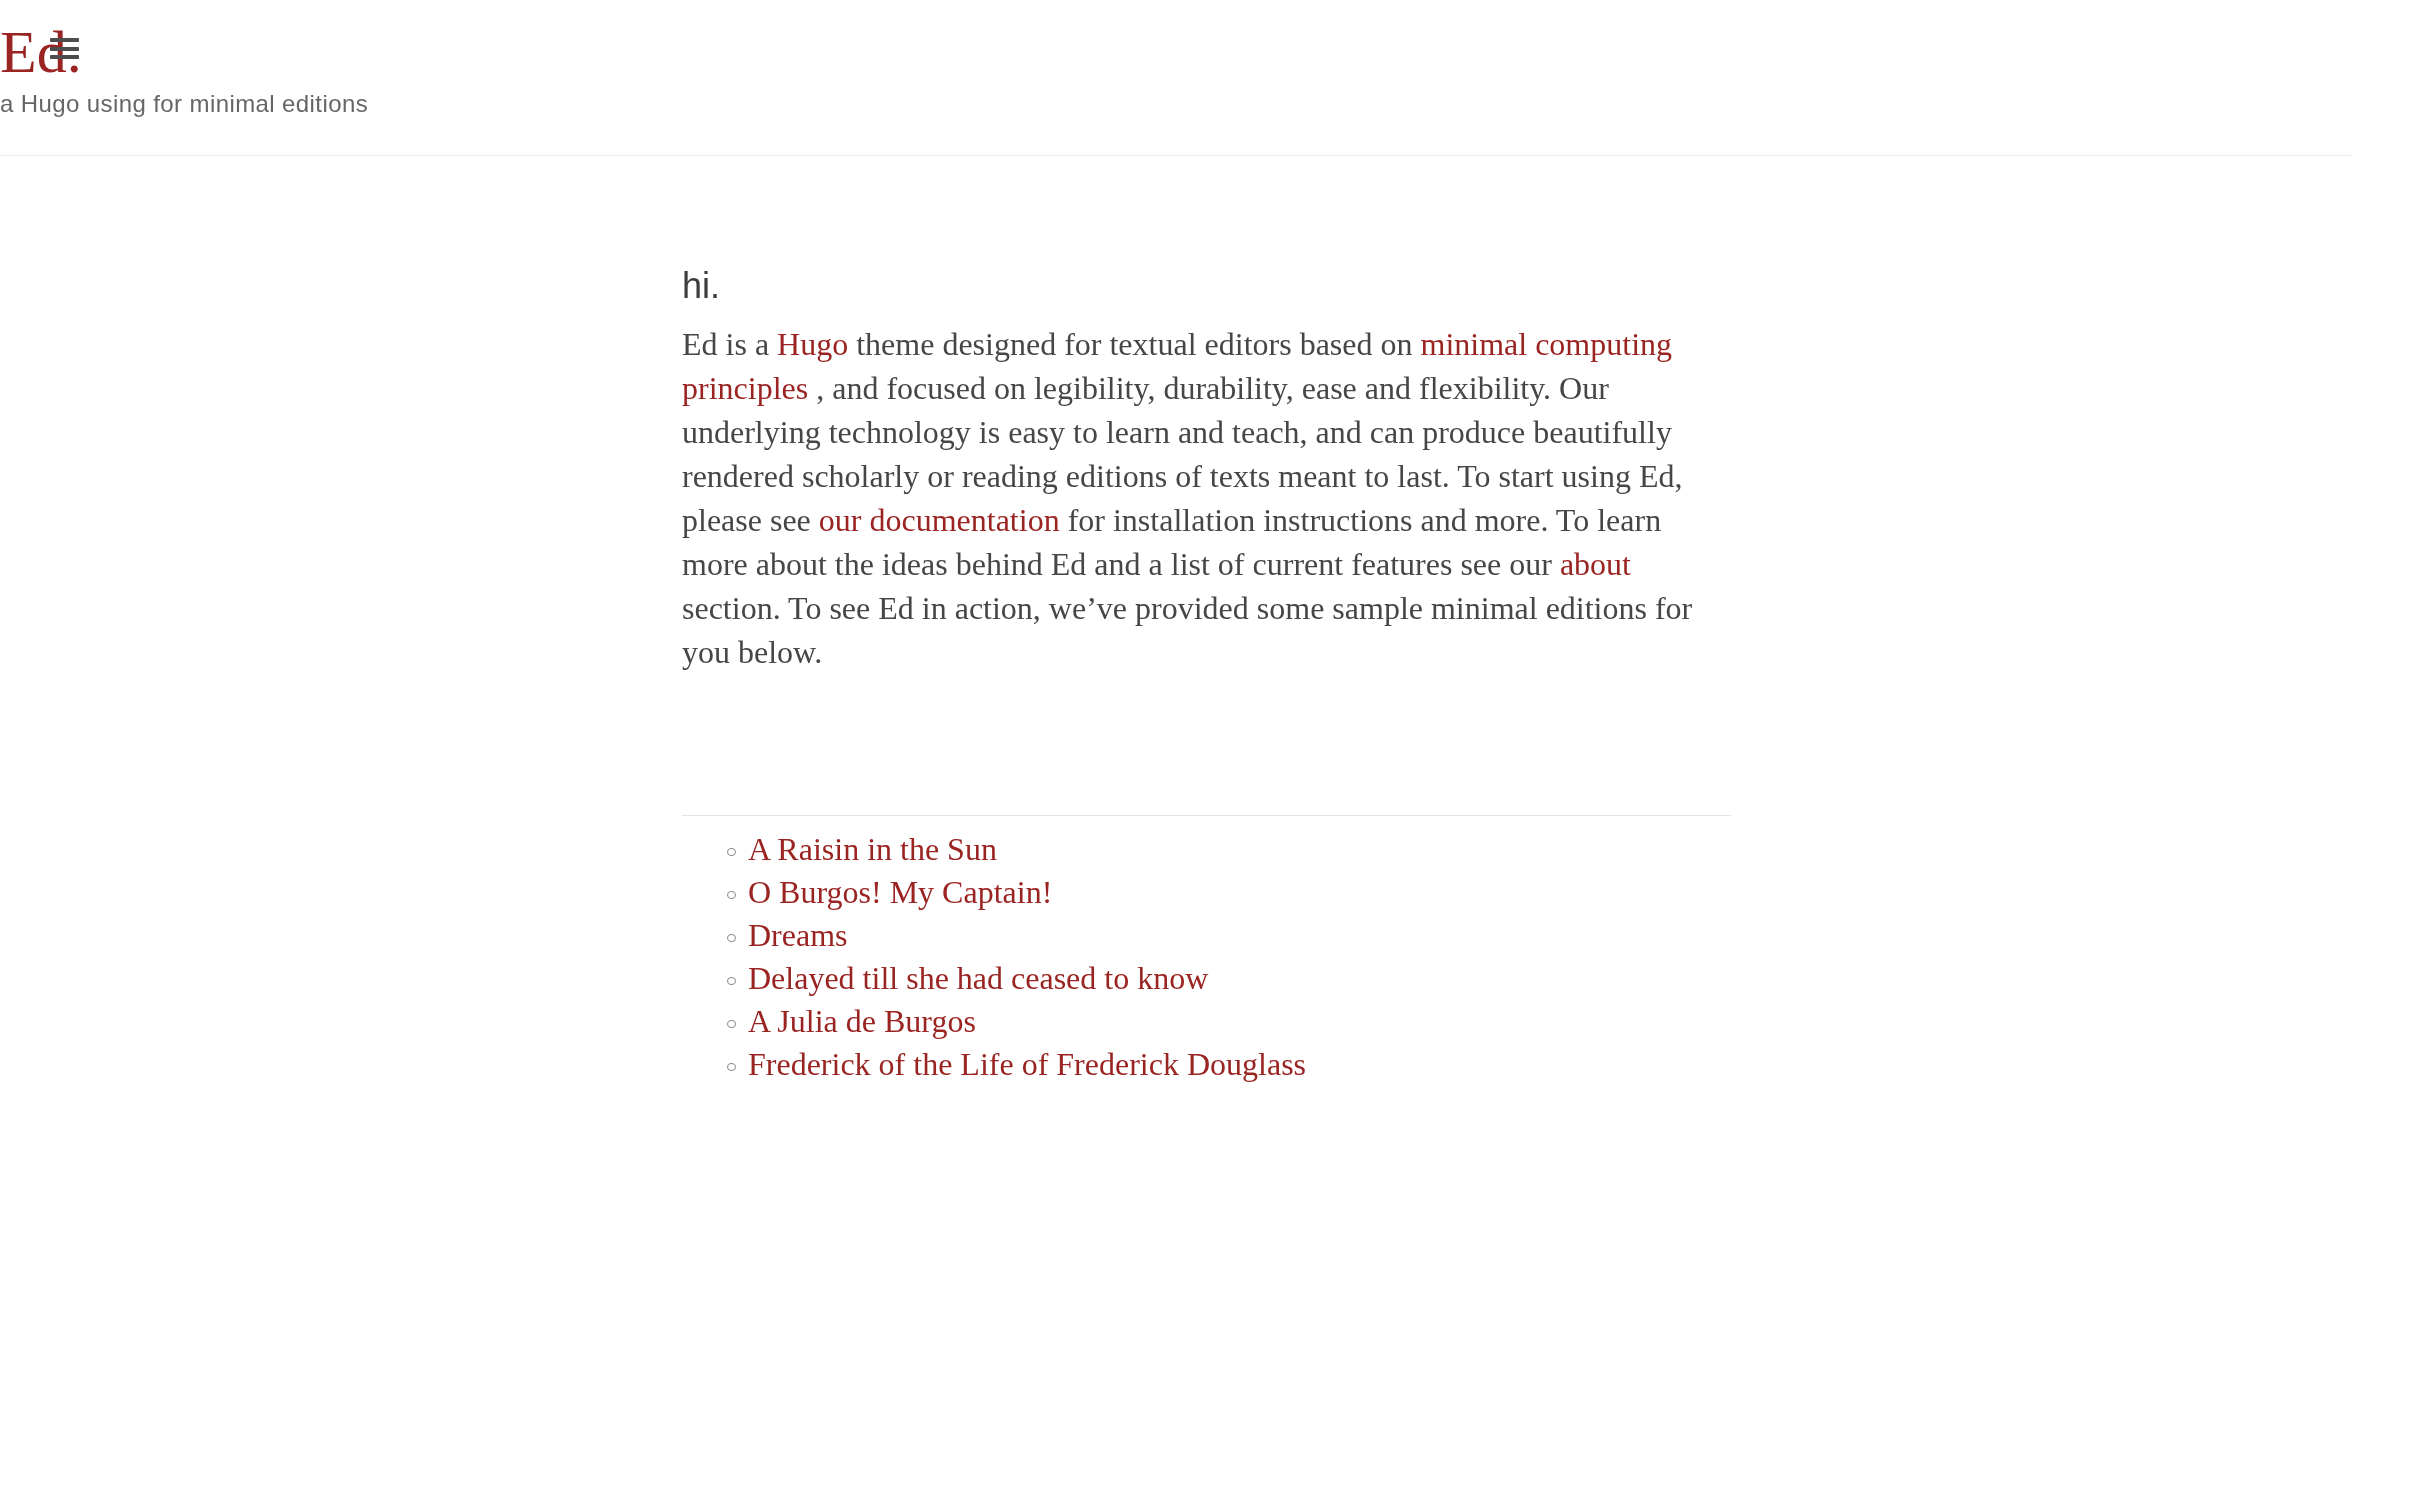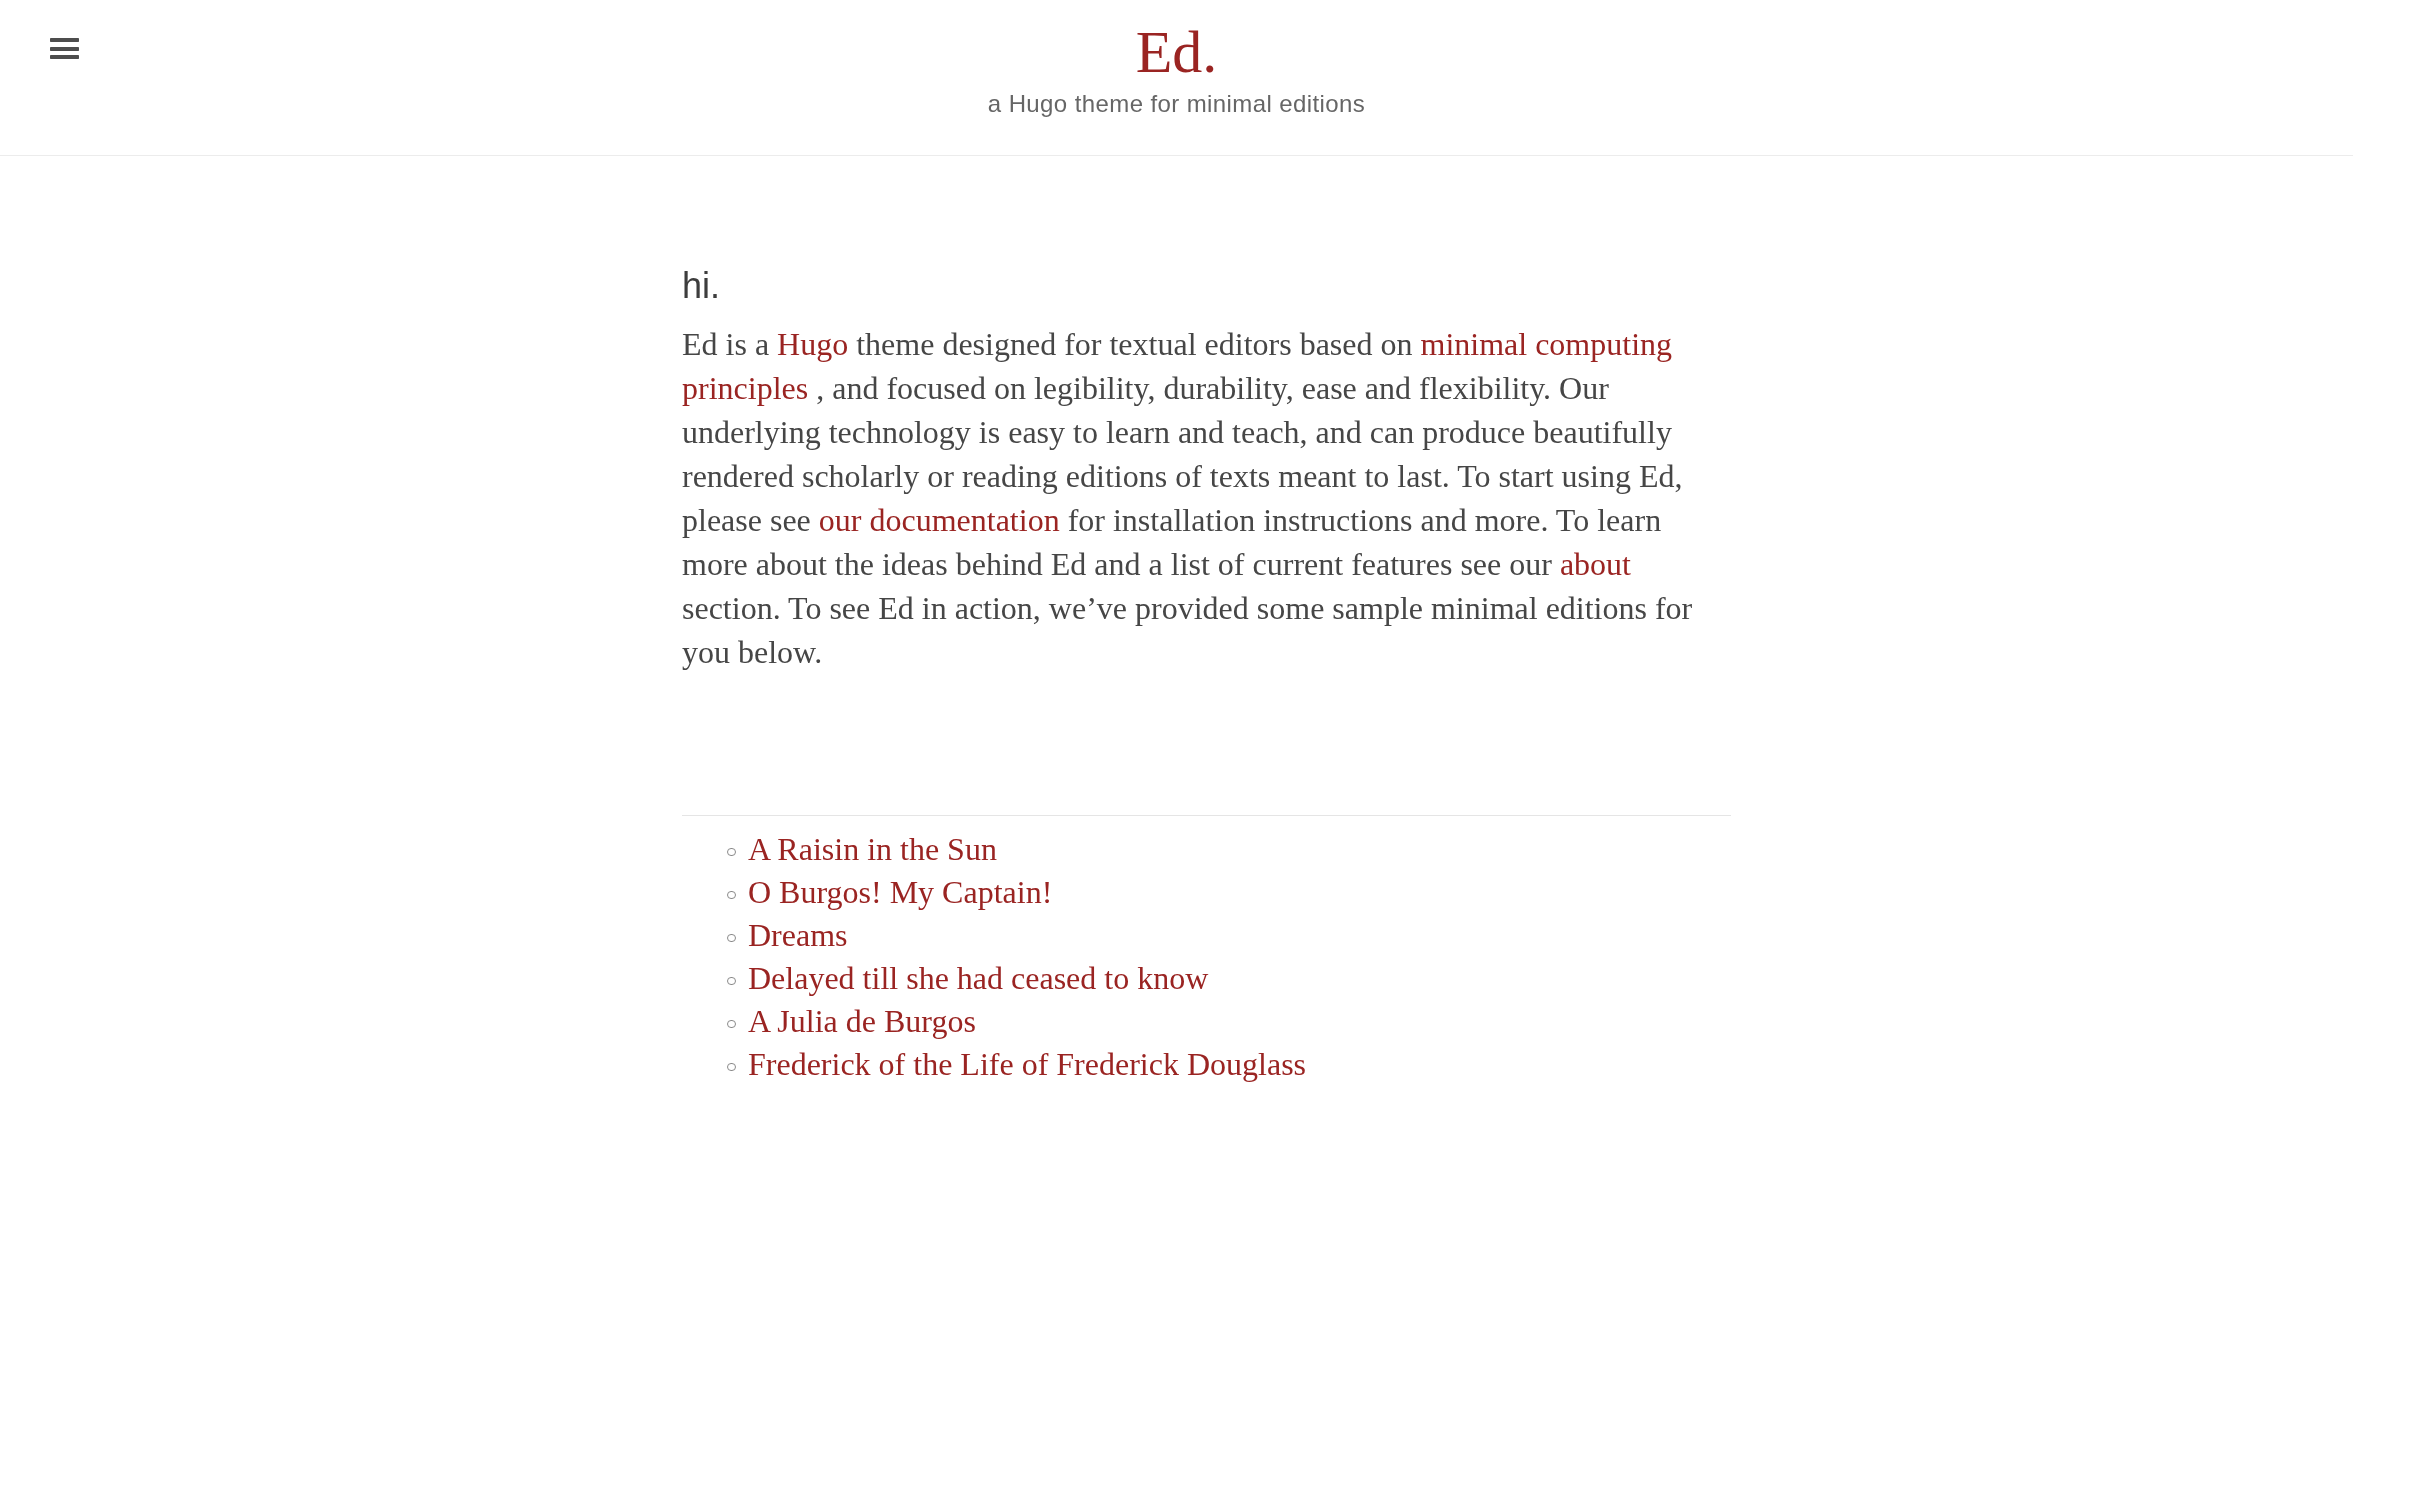--- a/index.html
+++ b/index.html
@@ -21,21 +21,21 @@
     font-family:"Liberation Serif", serif;
     -webkit-font-smoothing:antialiased;
   }
 
   
   .site-header{
     position:relative;
     width:2353px;
     height:155px;
     border-bottom:1.4px solid var(--header-border);
-    text-align:center;
+    text-align:left;
   }
   .menu-button{
     position:absolute;
     left:50px;top:38px;
     width:29px;height:21.5px;
     padding:0;border:none;background:transparent;
     cursor:pointer;
     display:flex;flex-direction:column;justify-content:space-between;
   }
   .menu-button .bar{
@@ -121,21 +121,21 @@
 </head>
 <body>
 
 <header class="site-header">
   <button class="menu-button" aria-label="menu">
     <span class="bar"></span>
     <span class="bar"></span>
     <span class="bar"></span>
   </button>
   <a href="#" class="site-title">Ed.</a>
-  <p class="site-subtitle">a Hugo theme for minimal editions</p>
+  <p class="site-subtitle">a Hugo using for minimal editions</p>
 </header>
 
 <main class="content">
   <h2 class="section-heading greeting">hi.</h2>
 
   <p class="intro"><span>Ed is a </span><a href="#" class="inline-link">Hugo</a><span> theme designed for textual editors based on </span><a href="#" class="inline-link">minimal computing principles</a><span> , and focused on legibility, durability, ease and flexibility. Our underlying technology is easy to learn and teach, and can produce beautifully rendered scholarly or reading editions of texts meant to last. To start using Ed, please see </span><a href="#" class="inline-link">our documentation</a><span> for installation instructions and more. To learn more about the ideas behind Ed and a list of current features see our </span><a href="#" class="inline-link">about</a><span> section. To see Ed in action, we’ve provided some sample minimal editions for you below.</span></p>
 
   <hr class="section-divider">
 
 

